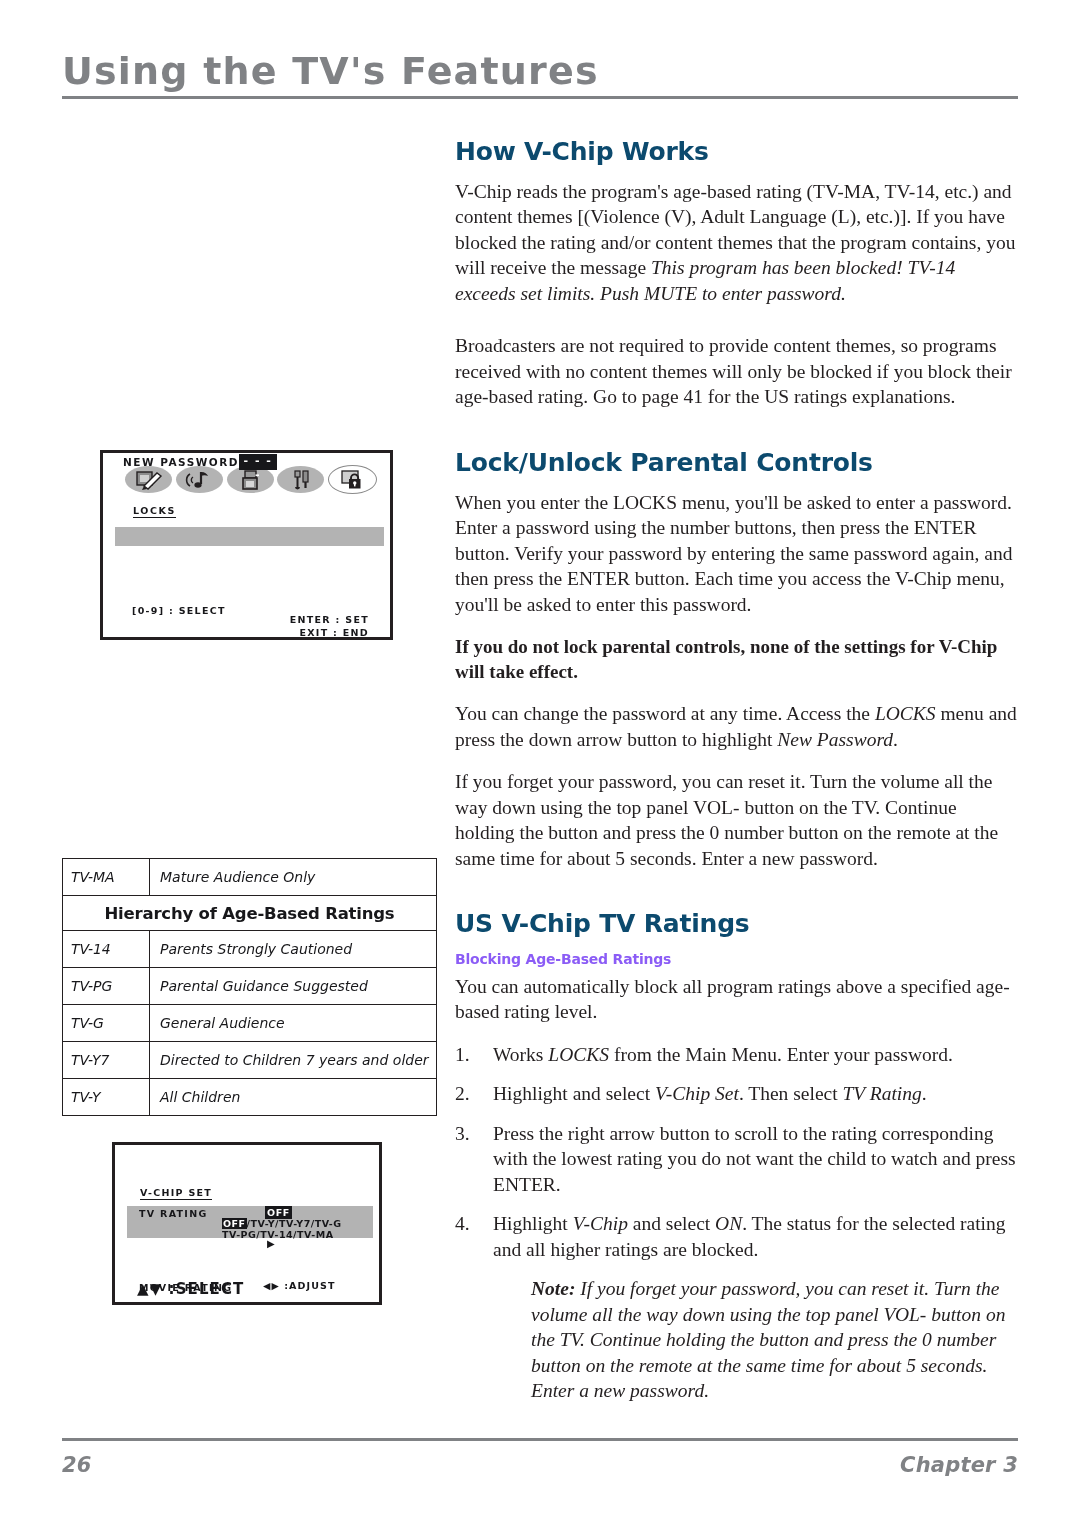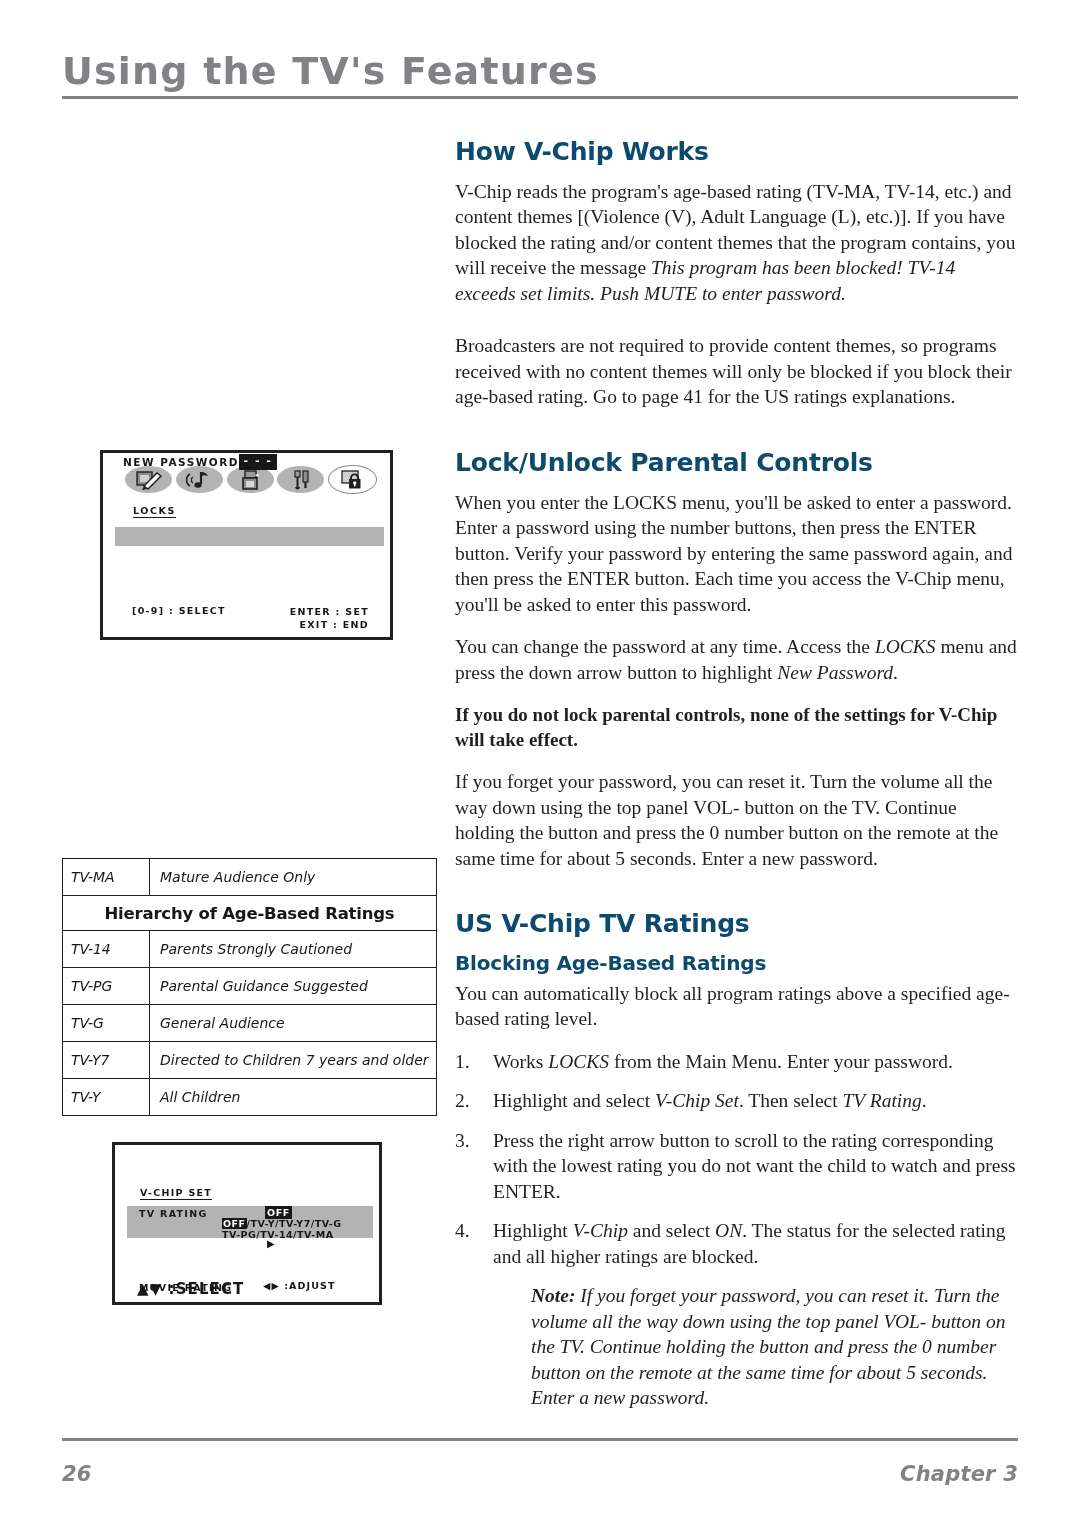--- a/index.html
+++ b/index.html
@@ -51,22 +51,22 @@
     font-weight: bold;
     font-size: 25px;
     color: #0c4a6e;
     letter-spacing: -0.2px;
     margin: 0 0 12px 0;
     line-height: 1.15;
   }
   .h3 {
     font-family: "DejaVu Sans", sans-serif;
     font-weight: bold;
-    font-size: 20px;
-    color: #0c4a6e;
+    font-size: 14px;
+    color: #8b5cf6;
     letter-spacing: -0.2px;
     margin: 0 0 6px 0;
     line-height: 1.2;
   }
   .para {
     font-family: "Liberation Serif", serif;
     font-size: 19.5px;
     line-height: 25.5px;
     color: #231f20;
     margin: 0 0 17px 0;
@@ -213,21 +213,21 @@
     left: 29px;
     top: 152px;
     font-size: 9.5px;
     font-weight: bold;
     letter-spacing: 1.3px;
     color: #17171a;
   }
   #osd-foot-right {
     position: absolute;
     left: 160px;
-    top: 152px;
+    top: 160px;
     font-size: 9.5px;
     font-weight: bold;
     letter-spacing: 1.3px;
     color: #17171a;
     line-height: 13px;
     text-align: right;
     width: 106px;
   }
 
   
@@ -372,21 +372,21 @@
   }
   #footer-rule {
     height: 2.5px;
     background: #808285;
     width: 956px;
   }
   #footer-row {
     display: flex;
     justify-content: space-between;
     align-items: baseline;
-    margin-top: 21px;
+    margin-top: 12px;
     text-align: right;
   }
   .footer-text {
     font-family: "DejaVu Sans", sans-serif;
     font-weight: bold;
     font-style: italic;
     font-size: 21px;
     color: #808285;
     letter-spacing: 0.2px;
   }
@@ -518,23 +518,23 @@
   <div class="spacer-sm"></div>
 
   <p class="para">Broadcasters are not required to provide content themes, so programs received with no content themes will only be blocked if you block their age-based rating. Go to page 41 for the US ratings explanations.</p>
 
   <div class="spacer-md"></div>
 
   <h2 class="h2">Lock/Unlock Parental Controls</h2>
 
   <p class="para">When you enter the LOCKS menu, you'll be asked to enter a password. Enter a password using the number buttons, then press the ENTER button. Verify your password by entering the same password again, and then press the ENTER button. Each time you access the V-Chip menu, you'll be asked to enter this password.</p>
 
+  <p class="para bold-para">If you do not lock parental controls, none of the settings for V-Chip will take effect.</p>
+
   <p class="para"><span>You can change the password at any time. Access the </span><i>LOCKS</i><span> menu and press the down arrow button to highlight </span><i>New Password</i><span>.</span></p>
-
-  <p class="para bold-para">If you do not lock parental controls, none of the settings for V-Chip will take effect.</p>
 
   <p class="para">If you forget your password, you can reset it. Turn the volume all the way down using the top panel VOL- button on the TV. Continue holding the button and press the 0 number button on the remote at the same time for about 5 seconds. Enter a new password.</p>
 
   <div class="spacer-md"></div>
 
   <h2 class="h2">US V-Chip TV Ratings</h2>
 
   <h3 class="h3">Blocking Age-Based Ratings</h3>
 
   <p class="para">You can automatically block all program ratings above a specified age-based rating level.</p>

